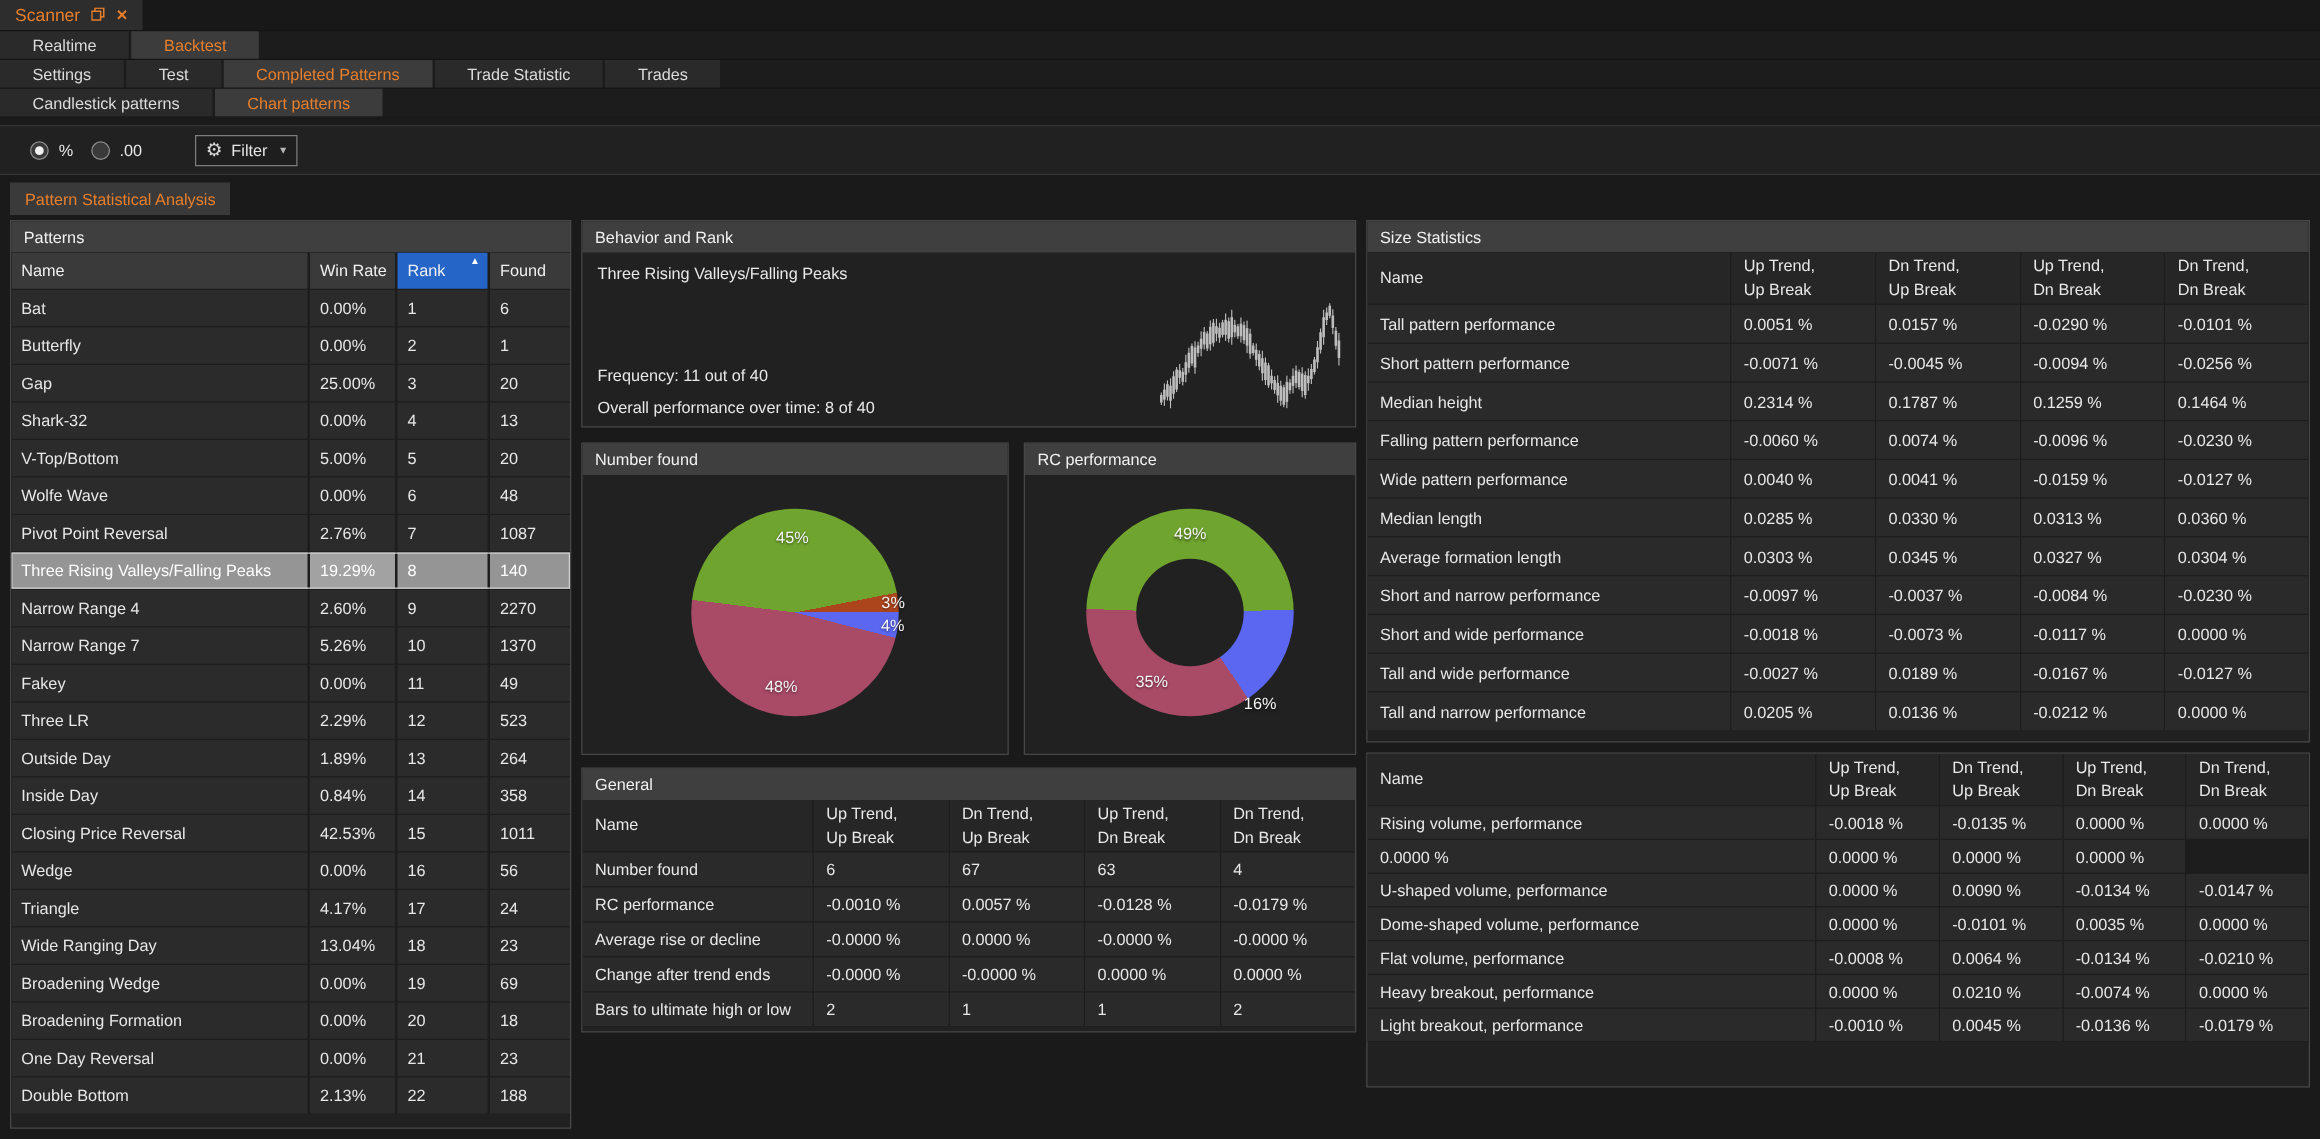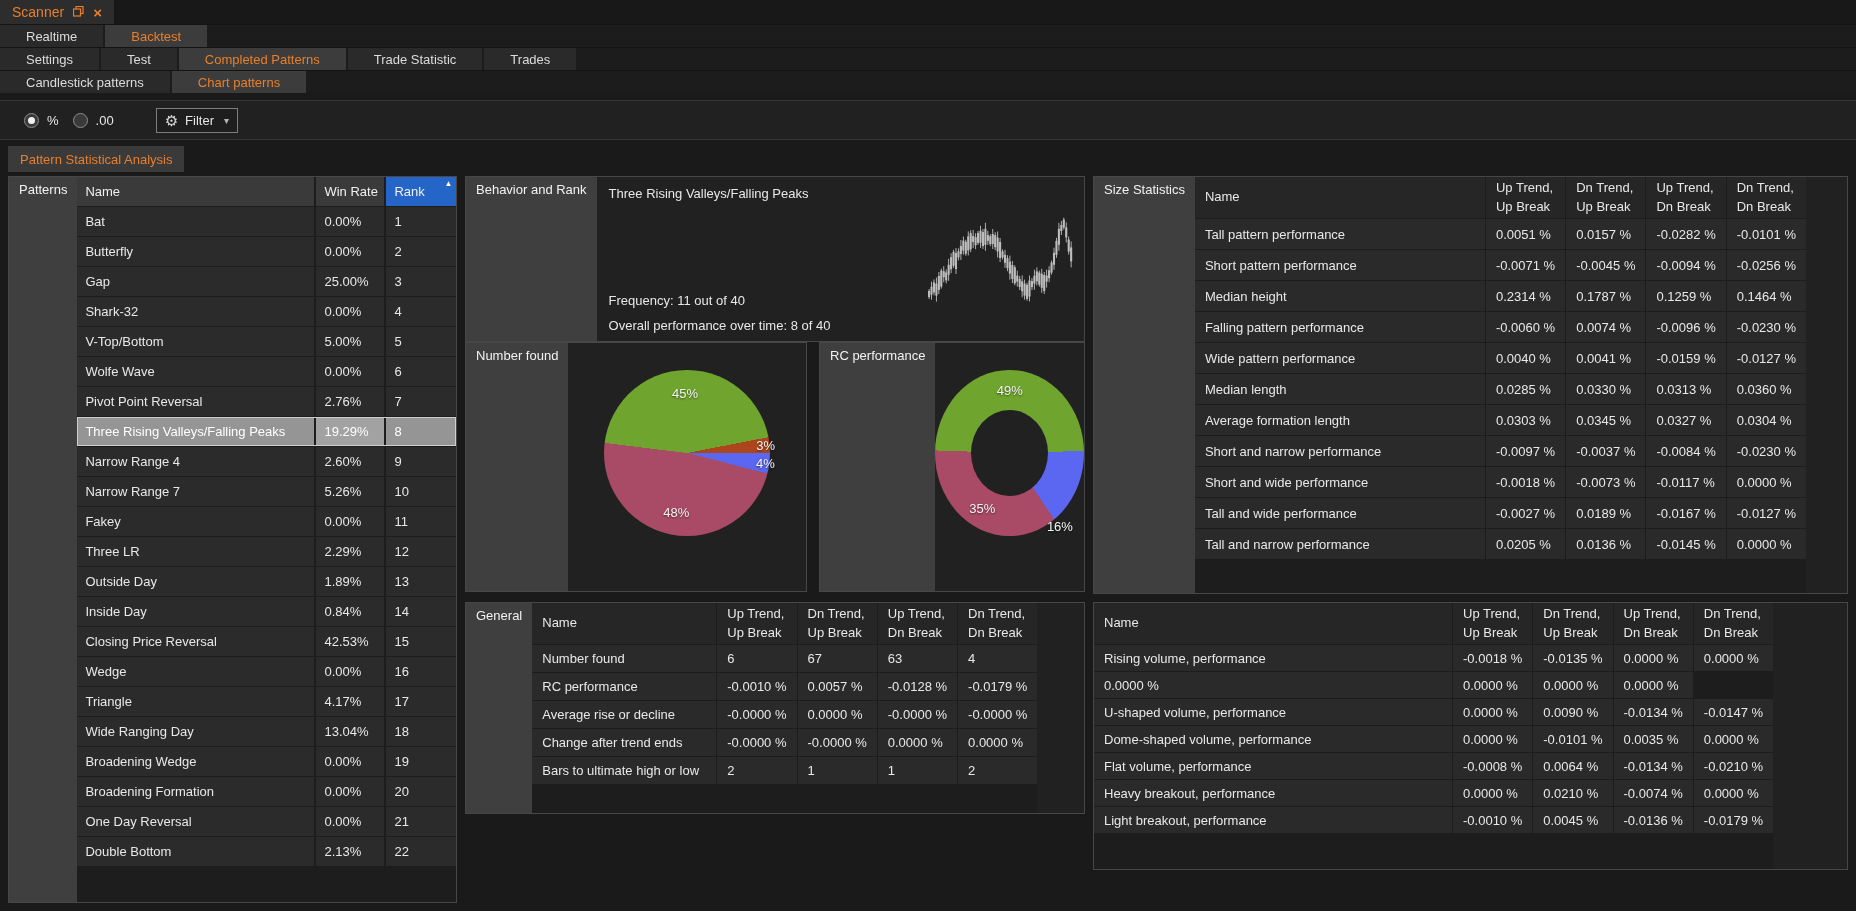--- a/index.html
+++ b/index.html
@@ -18,36 +18,36 @@
   .radio.on::after{content:'';position:absolute;inset:3px;border-radius:50%;background:#f2f2f2}
   .rlabel{margin-left:-6px;color:#e6e6e6}
   .filterbtn{margin-left:28px;display:flex;align-items:center;gap:7px;border:1px solid #7d7d7d;background:#1e1e1e;padding:4px 8px;color:#e6e6e6}
   .gear{font-size:15px;line-height:1;color:#dadada}
   .caret{font-size:10px;color:#b5b5b5;margin-left:3px}
   
   .psarow{height:26px;margin-top:6px;display:flex;padding-left:8px}
   .psatab{background:#3a3a3a;color:#e87f2b;display:flex;align-items:center;padding:0 12px}
   
   .main{display:flex;gap:8px;padding:4px 8px 0 8px;align-items:flex-start}
-  .panel{background:#212121;border:1px solid #474747;box-sizing:border-box;display:flex;flex-direction:row;overflow:hidden}
+  .panel{background:#212121;border:1px solid #474747;box-sizing:border-box;display:flex;flex-direction:column;overflow:hidden}
   .panel-h{background:#3f3f3f;color:#f2f2f2;padding:5px 10px;flex:none}
   
   .patterns{width:449px;height:727px}
   .tbl{background:#1d1d1d;display:flex;flex-direction:column;row-gap:1px;overflow:hidden}
   .tr{display:grid;grid-template-columns:237px 68px 72px 1fr;column-gap:2px;background:#1d1d1d}
   .td{background:#2b2b2b;color:#e8e8e8;padding:0 8px;height:29px;display:flex;align-items:center;white-space:nowrap;overflow:hidden}
   .td.th{background:#3a3a3a;color:#f0f0f0}
   .td.th.sorted{background:#2565c7;position:relative}
   .sortarrow{position:absolute;right:6px;top:2px;font-size:8px;color:#fff}
   .tr.sel{outline:1px solid #cfcfcf;outline-offset:-1px}
   .tr.sel .td{background:#959595;color:#fff}
   .tr.sel .td:nth-child(2){background:#a2a2a2}
   
   .midcol{width:620px;display:flex;flex-direction:column}
-  .behavior{height:166px;}
+  .behavior{height:166px;margin-bottom:12px}
   .bcontent{position:relative;flex:1}
   .bname{position:absolute;left:12px;top:9px}
   .bfreq{position:absolute;left:12px;bottom:33px}
   .boverall{position:absolute;left:12px;bottom:8px}
   .spark{position:absolute;right:8px;top:8px}
   .piesrow{display:flex;gap:12px;margin-bottom:10px}
   .nf{width:342px;height:250px}
   .rc{flex:1;height:250px}
   .pie{width:166px;height:166px;border-radius:50%;position:relative;margin:27px auto 0}
   .hole{position:absolute;inset:24%;border-radius:50%;background:#212121}
@@ -478,21 +478,21 @@
             </div>
             <div class="std">
               <div>Dn Trend,</div>
               <div>Dn Break</div>
             </div>
           </div>
           <div class="str">
             <div class="std">Tall pattern performance</div>
             <div class="std">0.0051 %</div>
             <div class="std">0.0157 %</div>
-            <div class="std">-0.0282 %</div>
+            <div class="std">-0.0290 %</div>
             <div class="std">-0.0101 %</div>
           </div>
           <div class="str">
             <div class="std">Short pattern performance</div>
             <div class="std">-0.0071 %</div>
             <div class="std">-0.0045 %</div>
             <div class="std">-0.0094 %</div>
             <div class="std">-0.0256 %</div>
           </div>
           <div class="str">
@@ -548,21 +548,21 @@
             <div class="std">Tall and wide performance</div>
             <div class="std">-0.0027 %</div>
             <div class="std">0.0189 %</div>
             <div class="std">-0.0167 %</div>
             <div class="std">-0.0127 %</div>
           </div>
           <div class="str">
             <div class="std">Tall and narrow performance</div>
             <div class="std">0.0205 %</div>
             <div class="std">0.0136 %</div>
-            <div class="std">-0.0145 %</div>
+            <div class="std">-0.0212 %</div>
             <div class="std">0.0000 %</div>
           </div>
         </div>
     </div>
     <div class="panel volume">
       <div class="stbl">
           <div class="str sthead">
             <div class="std">Name</div>
             <div class="std">
               <div>Up Trend,</div>

